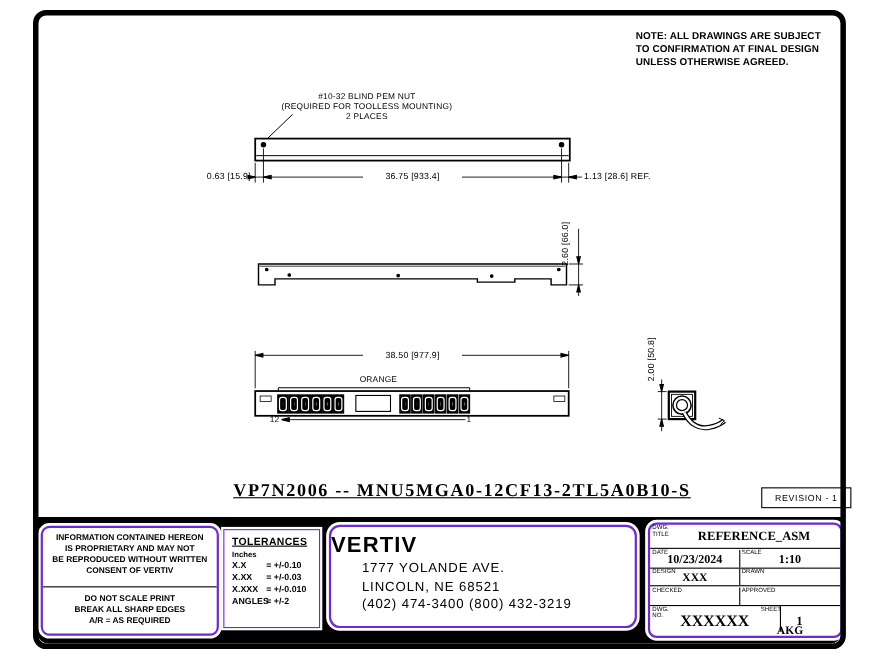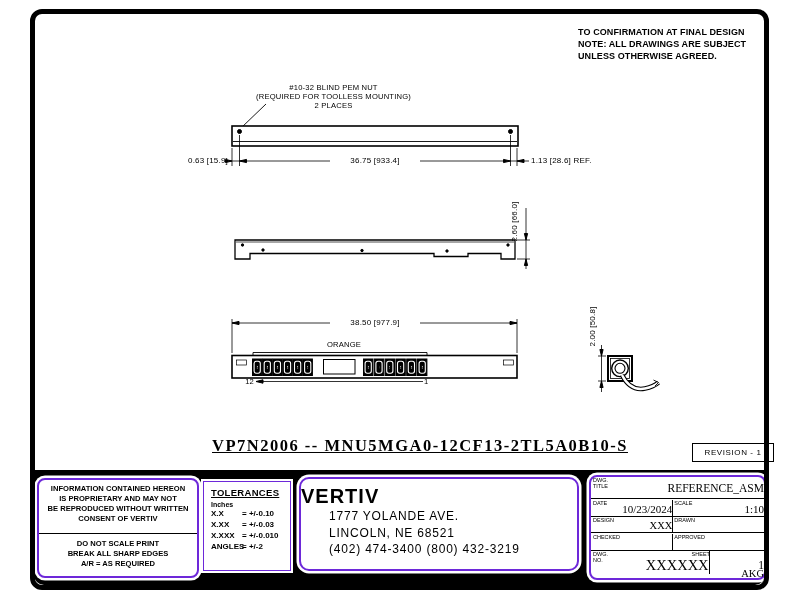--- a/index.html
+++ b/index.html
@@ -29,22 +29,22 @@
   .info-line{text-align:center;font-size:7.6px;font-weight:bold;line-height:10px;}
   .tol-title{font-size:9.5px;font-weight:bold;text-decoration:underline;letter-spacing:0.3px;}
   .tol-units{font-size:7px;font-weight:bold;margin-top:3px;}
   .tol-row{font-size:8px;line-height:11px;font-weight:bold;}
   .tol-name{display:inline-block;width:31px;}
   .co-name{font-size:20px;font-weight:bold;letter-spacing:1px;margin-top:6px;}
   .co-line{font-size:12px;letter-spacing:0.8px;line-height:16.5px;padding-left:28px;}
   .tb-row{position:absolute;left:0;right:0;border-bottom:1.5px solid #000;}
   .tb-cell{position:absolute;top:0;bottom:0;}
   .tb-lab{position:absolute;left:2px;top:1px;font-size:5.5px;line-height:5.5px;white-space:pre-line;}
-  .tb-val{position:absolute;left:0;right:0;text-align:right;
-        font-family:"Liberation Serif",serif;font-weight:normal;}
+  .tb-val{position:absolute;left:0;right:0;text-align:center;
+        font-family:"Liberation Serif",serif;font-weight:bold;}
 </style>
 </head>
 <body>
 
 <div class="page">
 
   <svg class="abs" style="left:0;top:0" width="800" height="600" viewBox="0 0 800 600">
     <defs>
       <g id="outlet">
         <rect x="0" y="0" width="9.4" height="16.5" fill="#000"></rect>
@@ -125,22 +125,22 @@
       <line x1="658.5" y1="382.5" x2="655" y2="386" stroke-width="0.9"></line>
       <line x1="598" y1="356" x2="606" y2="356" stroke-width="0.8"></line>
       <line x1="598" y1="381" x2="606" y2="381" stroke-width="0.8"></line>
       <line x1="601.5" y1="345" x2="601.5" y2="392" stroke-width="0.8"></line>
       <polygon points="601.5,356 599.9,349.5 603.1,349.5" fill="#000"></polygon>
       <polygon points="601.5,381 599.9,387.5 603.1,387.5" fill="#000"></polygon>
     </g>
   </svg>
 
   <div class="t note" style="left:578px;top:26px;">
+    <div>NOTE: ALL DRAWINGS ARE SUBJECT</div>
     <div>TO CONFIRMATION AT FINAL DESIGN</div>
-    <div>NOTE: ALL DRAWINGS ARE SUBJECT</div>
     <div>UNLESS OTHERWISE AGREED.</div>
   </div>
 
   <div class="t cad callout" style="left:236px;top:83px;width:195px;">
     <div>#10-32 BLIND PEM NUT</div>
     <div>(REQUIRED FOR TOOLLESS MOUNTING)</div>
     <div>2 PLACES</div>
   </div>
   <div class="t dim" style="left:183px;top:156px;width:45px;text-align:right;">0.63 [15.9]</div>
   <div class="t dim whitebg" style="left:330px;top:156px;width:84px;text-align:center;">36.75 [933.4]</div>

